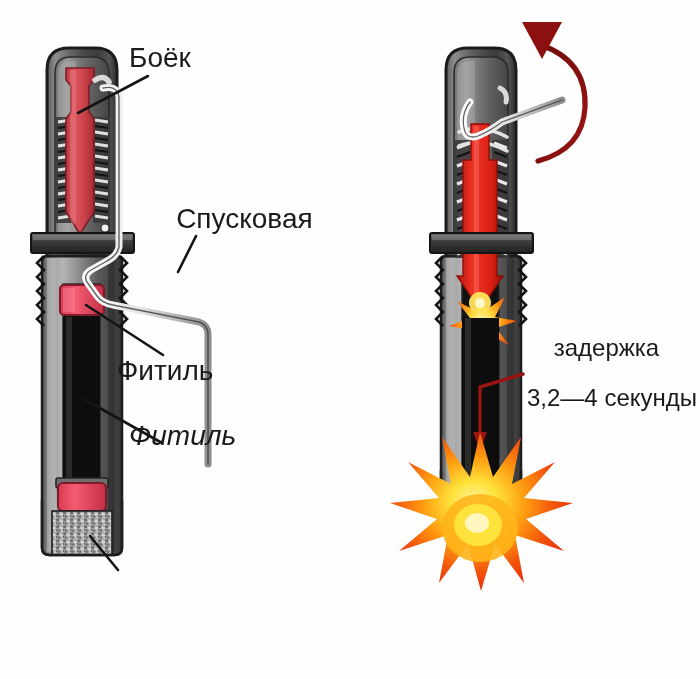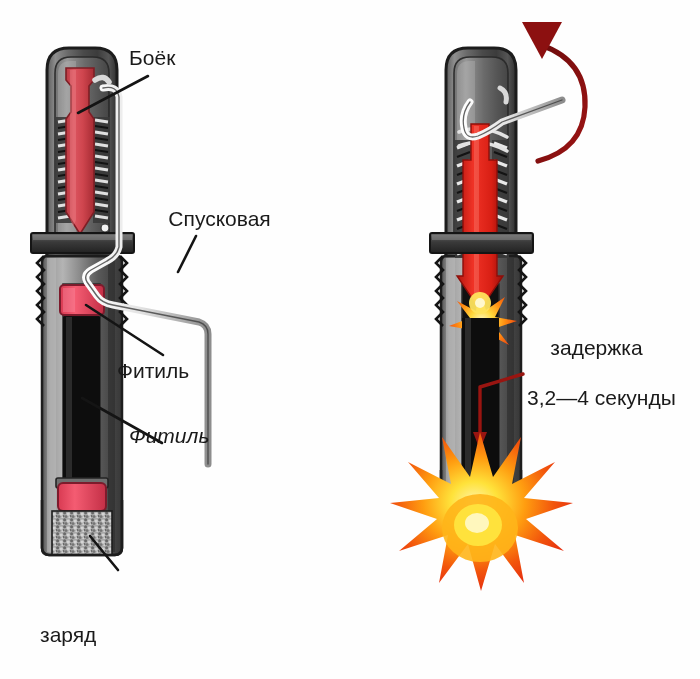--- a/index.html
+++ b/index.html
@@ -8,27 +8,27 @@
     width:700px;height:679px;position:relative;overflow:hidden;
     font-family:"Liberation Sans","DejaVu Sans",sans-serif;
     background:#fefefe;
   }
   #stage{position:absolute;left:0;top:0;width:700px;height:679px;}
   svg.layer{position:absolute;left:0;top:0;width:700px;height:679px;}
   .lbl{
     position:absolute;
     font-family:"Liberation Sans","DejaVu Sans",sans-serif;
     color:#1a1a1a;
-    font-size:21px;
+    font-size:28px;
     line-height:27px;
     white-space:pre;
     letter-spacing:0px;
     font-weight:400;
   }
-  .lbl-small{font-size:21px;line-height:25px;}
+  .lbl-small{font-size:24px;line-height:25px;}
   #lbl-boek{left:129px;top:44px;}
   #lbl-trigger{left:145px;top:178px;text-align:right;}
   #lbl-trigger .l2{display:block;padding-left:62px;}
   #lbl-capsule{left:117px;top:357px;}
   #lbl-wick{left:129px;top:422px;font-style:italic;}
   #lbl-deton{left:40px;top:567px;}
   #lbl-deton .l2{display:block;}
   #lbl-delay{left:527px;top:310px;}
   #lbl-delay .l2{display:block;}
 </style>
@@ -350,21 +350,20 @@
 
   <div class="lbl" id="lbl-trigger">
     <span>Спусковая</span>
   </div>
 
   <div class="lbl" id="lbl-capsule">Фитиль</div>
 
   <div class="lbl" id="lbl-wick">Фитиль</div>
 
   <div class="lbl" id="lbl-deton">
-    <span class="l2">заряд</span>
   </div>
 
   <div class="lbl lbl-small" id="lbl-delay">
     <span>задержка</span>
     <span class="l2">3,2—4 секунды</span>
   </div>
 
 </div>
 
 </body></html>

